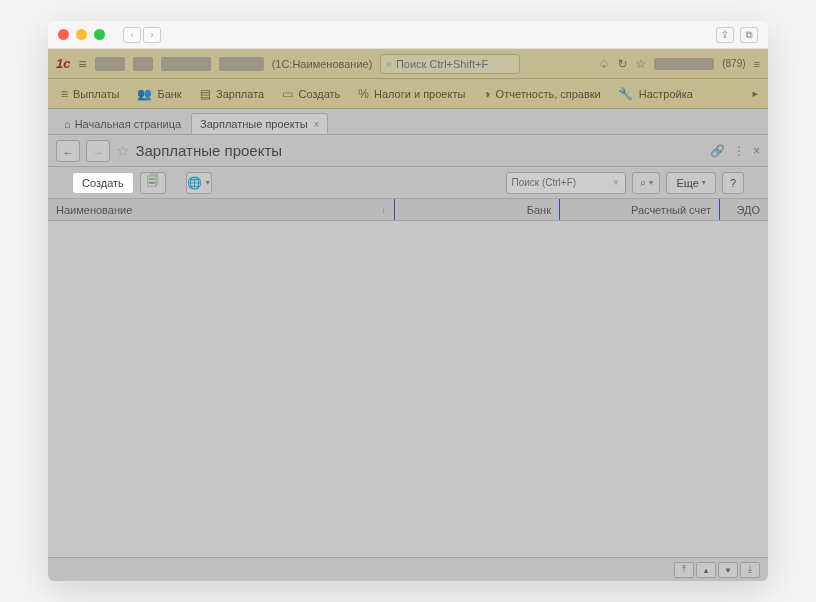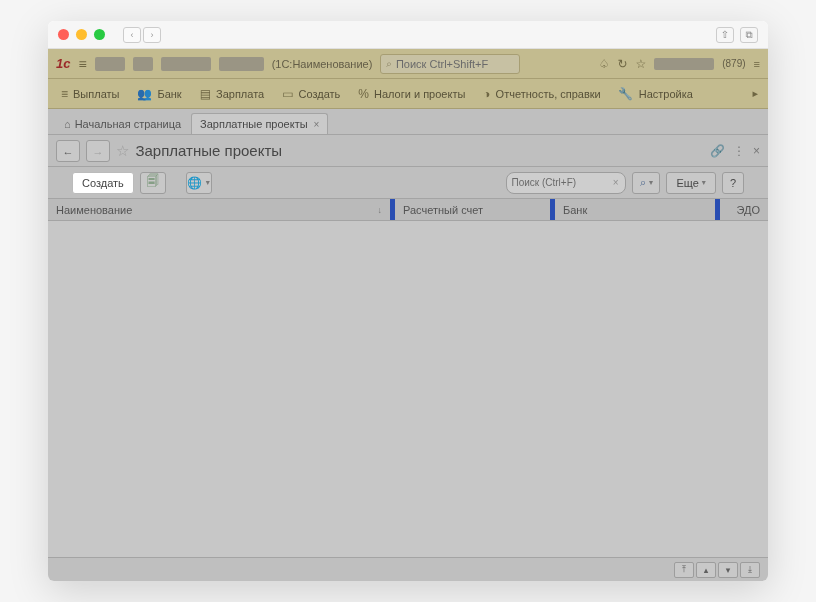--- a/index.html
+++ b/index.html
@@ -45,27 +45,27 @@
 .pageheader-right { margin-left: auto; display: flex; gap: 8px; align-items: center; color: #888; font-size: 12px; }
 .phicon { cursor: pointer; }
 
 .toolbar { height: 32px; background: #eaeaea; border-bottom: 1px solid #c5c5c5; display: flex; align-items: center; padding: 0 24px; gap: 6px; }
 .btn { height: 22px; border: 1px solid #bbb; background: #f7f7f7; border-radius: 3px; display: flex; align-items: center; padding: 0 9px; font-size: 11px; color: #444; cursor: pointer; }
 .btn.create { background: #fff; z-index: 20; position: relative; }
 .iconbtn { width: 26px; padding: 0; justify-content: center; font-size: 12px; color: #4a8a4a; }
 .iconbtn.world { color: #5577aa; }
 .dropind { font-size: 8px; margin-left: 3px; color: #888; }
 .toolbar-right { margin-left: auto; display: flex; gap: 6px; align-items: center; }
-.searchbox { width: 120px; height: 22px; border: 1px solid #bbb; background: #fff; border-radius: 8px; display: flex; align-items: center; padding: 0 4px; }
+.searchbox { width: 120px; height: 22px; border: 1px solid #bbb; background: #fff; border-radius: 3px; display: flex; align-items: center; padding: 0 4px; }
 .searchbox input { border: 0; width: 100%; font-size: 10px; outline: none; color: #999; }
 .searchclear { color: #aaa; font-size: 10px; padding: 0 3px; cursor: pointer; }
 .searchgo { width: 28px; height: 22px; border: 1px solid #bbb; background: #f7f7f7; border-radius: 3px; display: flex; align-items: center; justify-content: center; font-size: 11px; color: #5577aa; }
 
 .tablehead { height: 22px; background: #e4e4e4; border-bottom: 1px solid #c5c5c5; display: flex; font-size: 11px; color: #555; }
-.th { padding: 4px 8px; border-right: 5px solid #1d4ed8; display: flex; align-items: center; }
+.th { padding: 4px 8px; border-right: 1px solid #1d4ed8; display: flex; align-items: center; justify-content: flex-end; }
 .th.name { flex: 1; }
 .th.bank { width: 165px; }
 .th.acct { width: 160px; }
 .th.edo { width: 48px; border-right: none; justify-content: flex-end; }
 .sortind { margin-left: auto; color: #888; font-size: 9px; }
 
 .tablebody { flex: 1; background: #f5f5f5; }
 
 .footer { height: 24px; background: #eaeaea; border-top: 1px solid #c5c5c5; display: flex; align-items: center; justify-content: flex-end; padding: 0 8px; gap: 2px; }
 .footbtn { width: 20px; height: 16px; border: 1px solid #bbb; background: #f7f7f7; border-radius: 2px; display: flex; align-items: center; justify-content: center; font-size: 9px; color: #666; }
@@ -186,22 +186,22 @@
         </div>
       <div class="btn" style="padding:0 7px">?</div>
     </div>
   </div>
 
   <div class="tablehead">
     <div class="th name">
         <span>Наименование</span>
         <span class="sortind">↓</span>
       </div>
+    <div class="th bank">Банк</div>
     <div class="th acct">Расчетный счет</div>
-    <div class="th bank">Банк</div>
     <div class="th edo">ЭДО</div>
   </div>
 
   <div class="tablebody"></div>
 
   <div class="footer">
     <div class="footbtn">⤒</div>
     <div class="footbtn">▴</div>
     <div class="footbtn">▾</div>
     <div class="footbtn">⤓</div>

